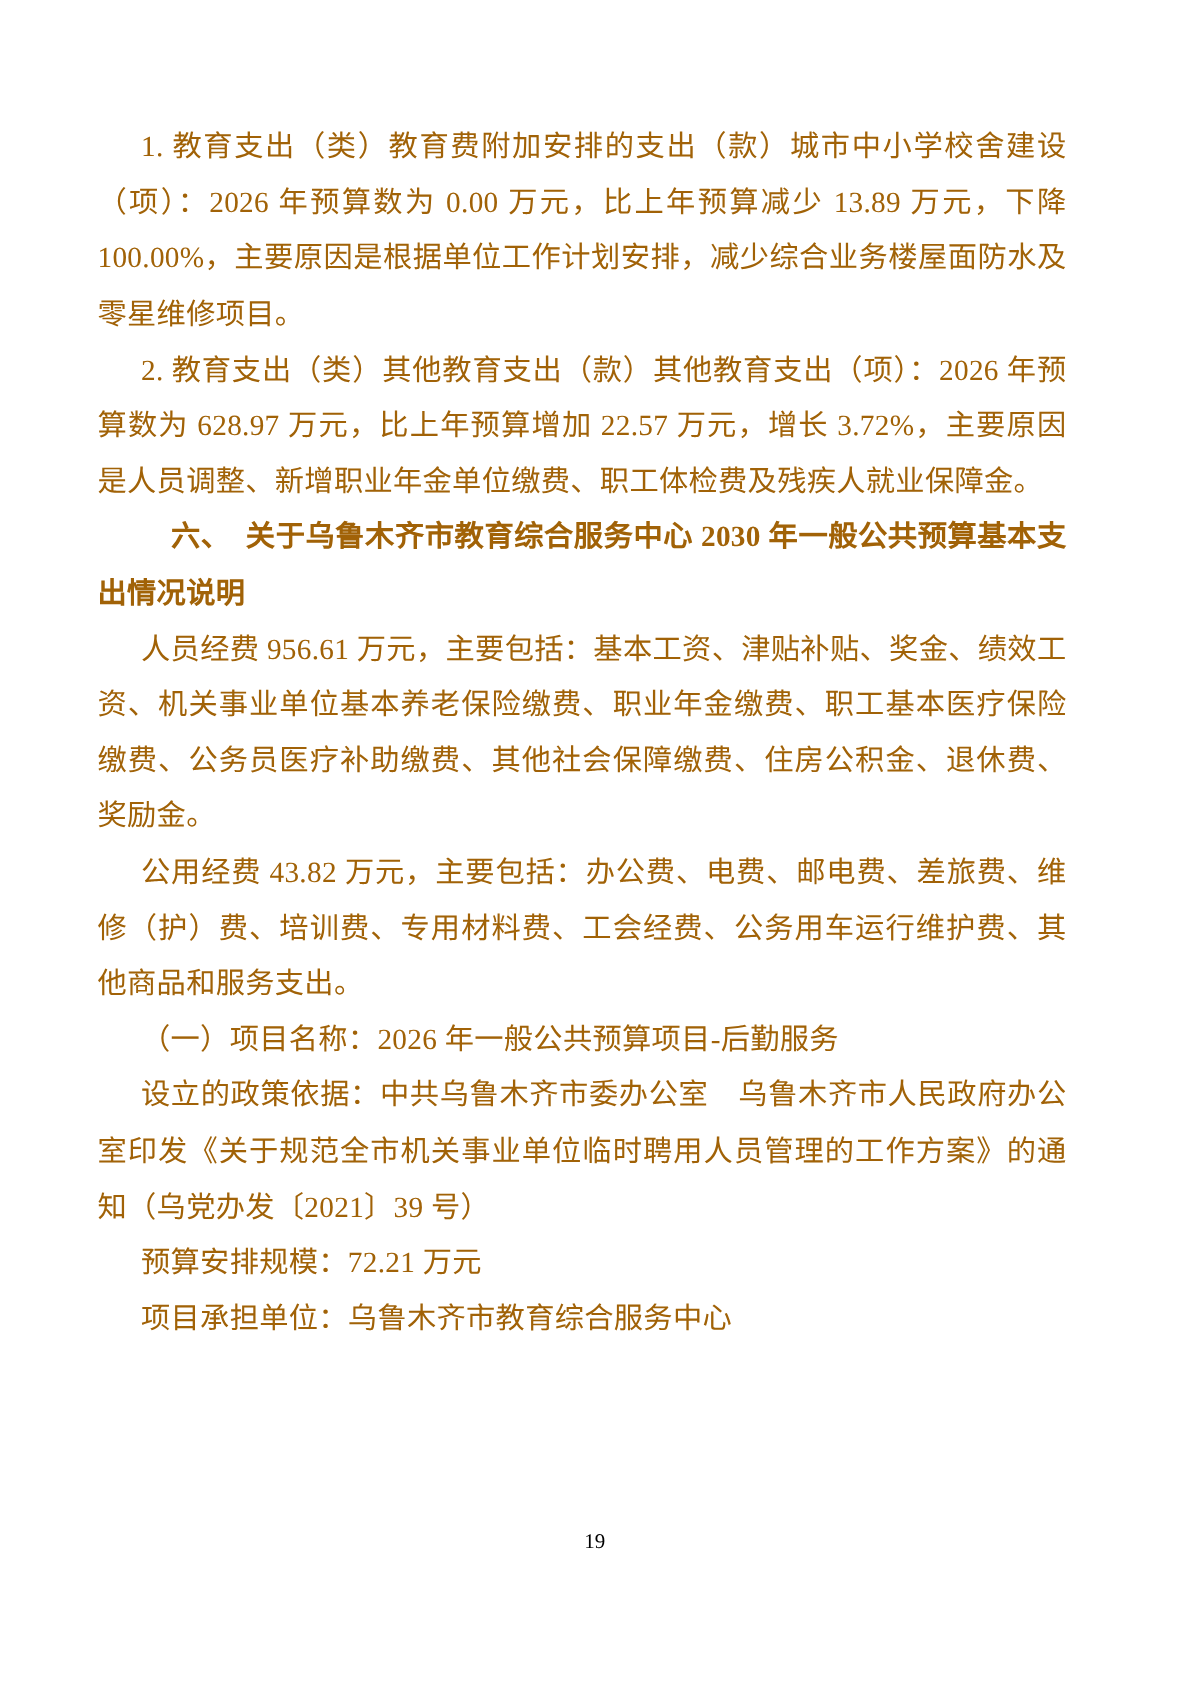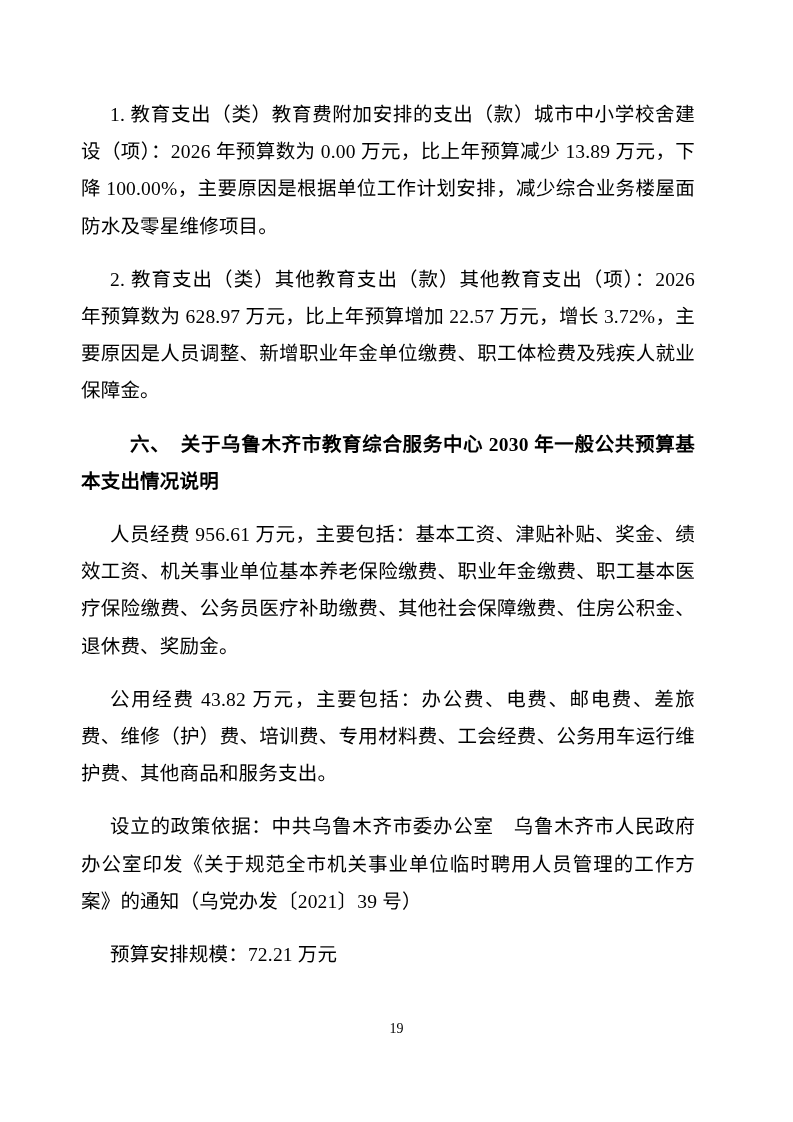--- a/index.html
+++ b/index.html
@@ -14,25 +14,25 @@
     background: #ffffff;
     overflow: hidden;
   }
   .content {
     position: absolute;
     left: 65px;
     top: 80px;
     width: 646px;
   }
   .content p {
-    margin: 16px;
+    margin: 0;
     font-family: "Liberation Serif", "DejaVu Serif", serif;
     font-size: 19.5px;
     line-height: 37.2px;
-    color: #000000;
+    color: #a16207;
     text-align: justify;
     letter-spacing: 0.2px;
   }
   .content p.body {
     text-indent: 29px;
   }
   .content p.heading {
     font-weight: bold;
     text-indent: 49px;
   }
@@ -50,17 +50,19 @@
 </head>
 <body>
 
 <div class="page">
   <div class="content">
     <p class="body">1. 教育支出（类）教育费附加安排的支出（款）城市中小学校舍建设（项）：2026 年预算数为 0.00 万元，比上年预算减少 13.89 万元，下降 100.00%，主要原因是根据单位工作计划安排，减少综合业务楼屋面防水及零星维修项目。</p>
     <p class="body">2. 教育支出（类）其他教育支出（款）其他教育支出（项）：2026 年预算数为 628.97 万元，比上年预算增加 22.57 万元，增长 3.72%，主要原因是人员调整、新增职业年金单位缴费、职工体检费及残疾人就业保障金。</p>
     <p class="heading">六、　关于乌鲁木齐市教育综合服务中心 2030 年一般公共预算基本支出情况说明</p>
     <p class="body">人员经费 956.61 万元，主要包括：基本工资、津贴补贴、奖金、绩效工资、机关事业单位基本养老保险缴费、职业年金缴费、职工基本医疗保险缴费、公务员医疗补助缴费、其他社会保障缴费、住房公积金、退休费、奖励金。</p>
     <p class="body">公用经费 43.82 万元，主要包括：办公费、电费、邮电费、差旅费、维修（护）费、培训费、专用材料费、工会经费、公务用车运行维护费、其他商品和服务支出。</p>
+    <p class="body">（一）项目名称：2026 年一般公共预算项目-后勤服务</p>
     <p class="body">设立的政策依据：中共乌鲁木齐市委办公室　乌鲁木齐市人民政府办公室印发《关于规范全市机关事业单位临时聘用人员管理的工作方案》的通知（乌党办发〔2021〕39 号）</p>
     <p class="body">预算安排规模：72.21 万元</p>
+    <p class="body">项目承担单位：乌鲁木齐市教育综合服务中心</p>
   </div>
   <div class="page-number">19</div>
 </div>
 
 </body></html>

